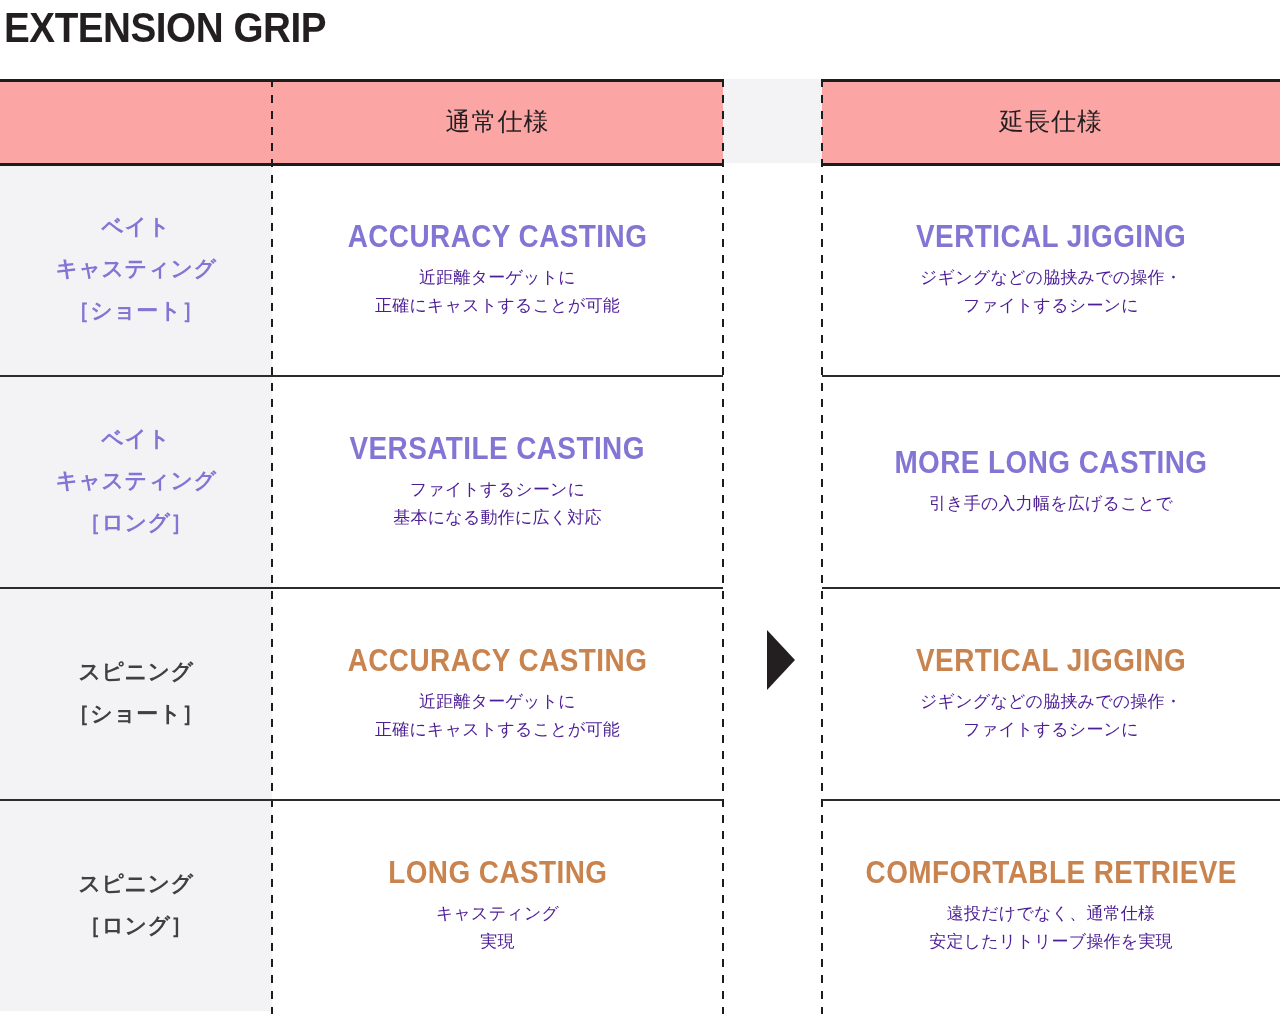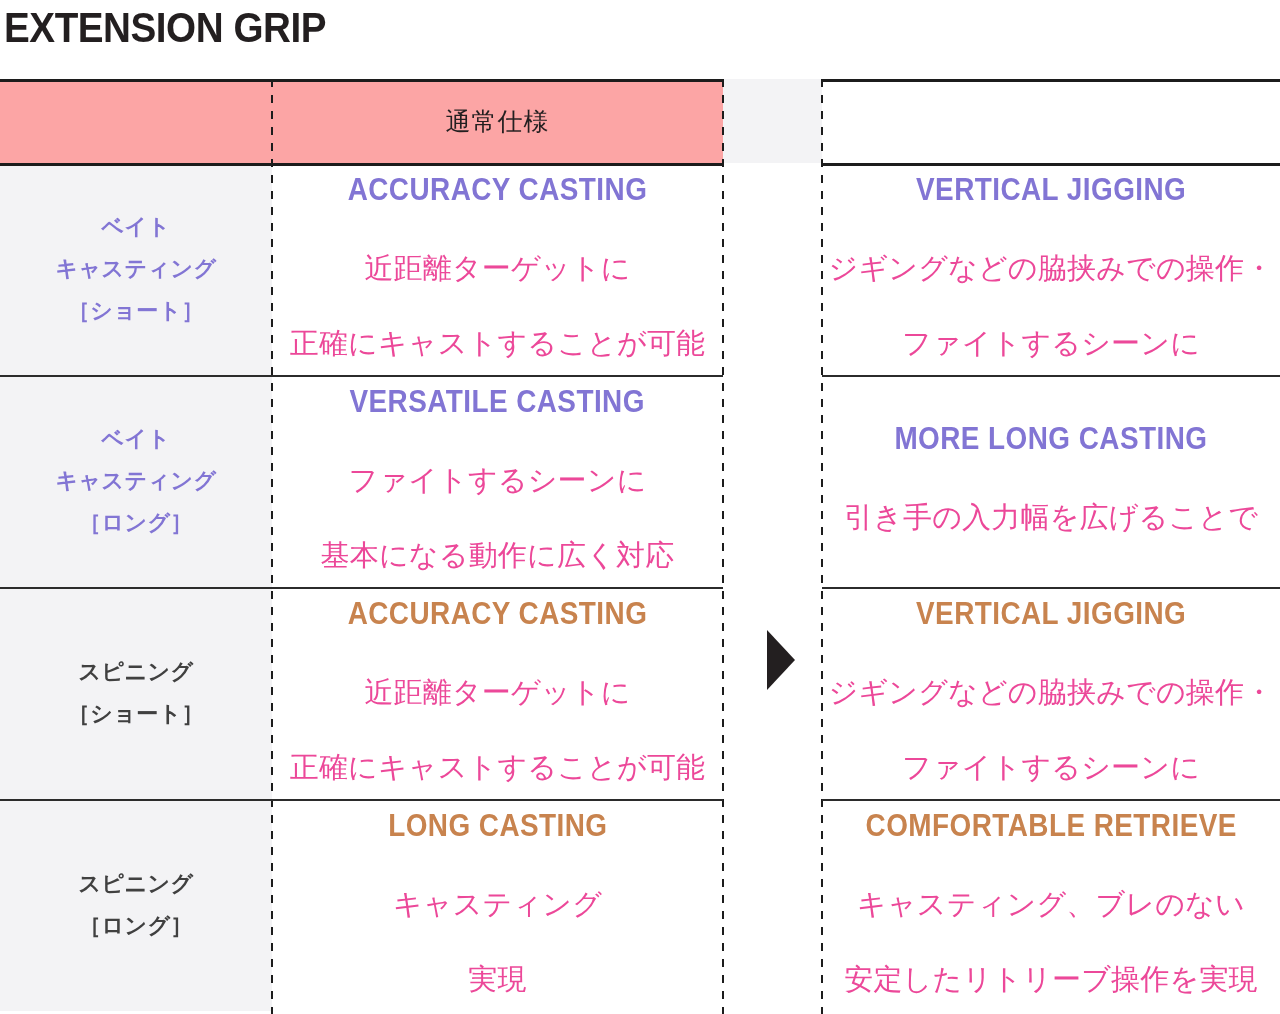--- a/index.html
+++ b/index.html
@@ -105,25 +105,24 @@
     font-family: "Liberation Sans Narrow", "Liberation Sans", sans-serif;
     transform: scaleX(0.90);
     letter-spacing: 0.5px;
     margin-bottom: 9px;
     white-space: nowrap;
   }
   .headline.purple { color: #8275d4; }
   .headline.brown  { color: #c8834e; }
 
   .desc {
-    font-size: 29px;
-    color: #ec4899;
+    font-size: 17px;
+    color: #4c1d95;
     line-height: 1.62;
     letter-spacing: 0.2px;
-    margin-top: 28px;
   }
 
   
   
   .hrule {
     position: absolute;
     height: 3px;
     background: #1c1c1c;
     z-index: 5;
   }
@@ -173,20 +172,23 @@
     <div class="hrule hrule-right" style="top:0;"></div>
 
     <div class="row row-header">
       <div class="cell c-label">
         <span></span>
       </div>
       <div class="cell c-normal">
         <span class="hdr-text">通常仕様</span>
       </div>
       <div class="cell c-gap"></div>
+      <div class="cell c-ext">
+        <span class="hdr-text">延長仕様</span>
+      </div>
     </div>
     <div class="hrule hrule-left" style="top:84px;"></div>
     <div class="hrule hrule-right" style="top:84px;"></div>
 
     <div class="row row-data">
       <div class="cell c-label">
         <span class="lbl purple">ベイト</span>
         <span class="lbl purple">キャスティング</span>
         <span class="lbl purple">［ショート］</span>
       </div>
@@ -251,21 +253,21 @@
         <span class="lbl brown">［ロング］</span>
       </div>
       <div class="cell c-normal">
         <span class="headline brown">LONG CASTING</span>
         <span class="desc">キャスティング</span>
         <span class="desc">実現</span>
       </div>
       <div class="cell c-gap"></div>
       <div class="cell c-ext">
         <span class="headline brown">COMFORTABLE RETRIEVE</span>
-        <span class="desc">キャスティング、ブレのない</span>
+        <span class="desc">遠投だけでなく、通常仕様</span>
         <span class="desc">安定したリトリーブ操作を実現</span>
       </div>
     </div>
 
     <div class="vdash vdash-1"></div>
     <div class="vdash vdash-2"></div>
     <div class="vdash vdash-3"></div>
 
     <div class="arrow"></div>
 

